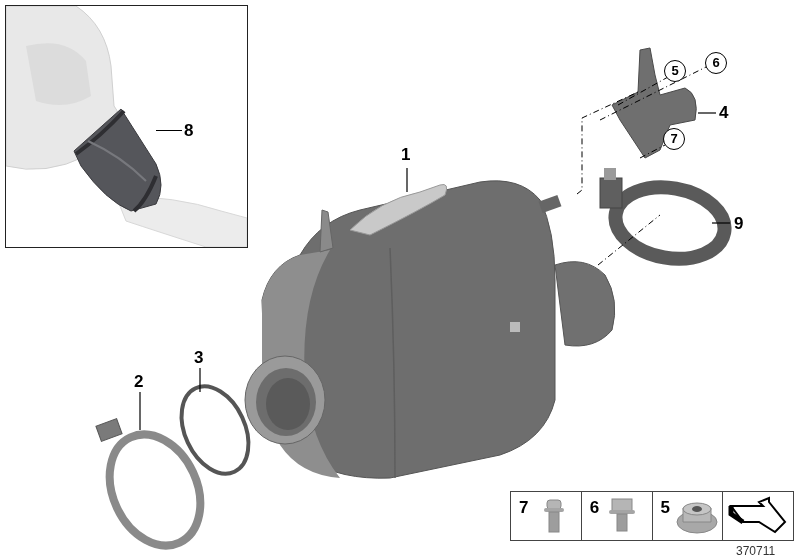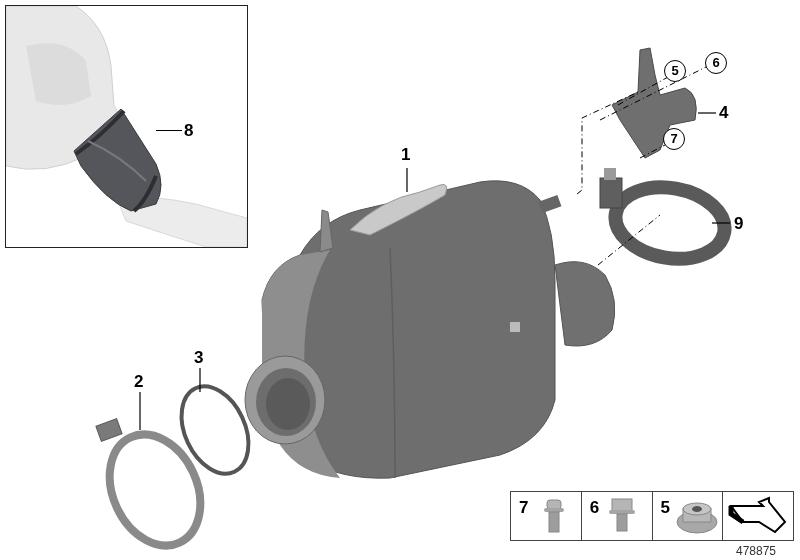--- a/index.html
+++ b/index.html
@@ -134,14 +134,14 @@
       </svg>
     </div>
     <div class="cell">
       <svg width="70" height="48">
         <path d="M8,14 L40,14 L36,10 L46,6 L46,10 L62,30 L52,40 L36,30 L20,30 Z" fill="#fff" stroke="#000" stroke-width="2"></path>
         <path d="M8,14 L8,22 L20,30" fill="none" stroke="#000" stroke-width="5"></path>
       </svg>
     </div>
   </div>
 
-  <div class="figno">478875</div>
+  <div class="figno">370711</div>
 </div>
 
 </body></html>

